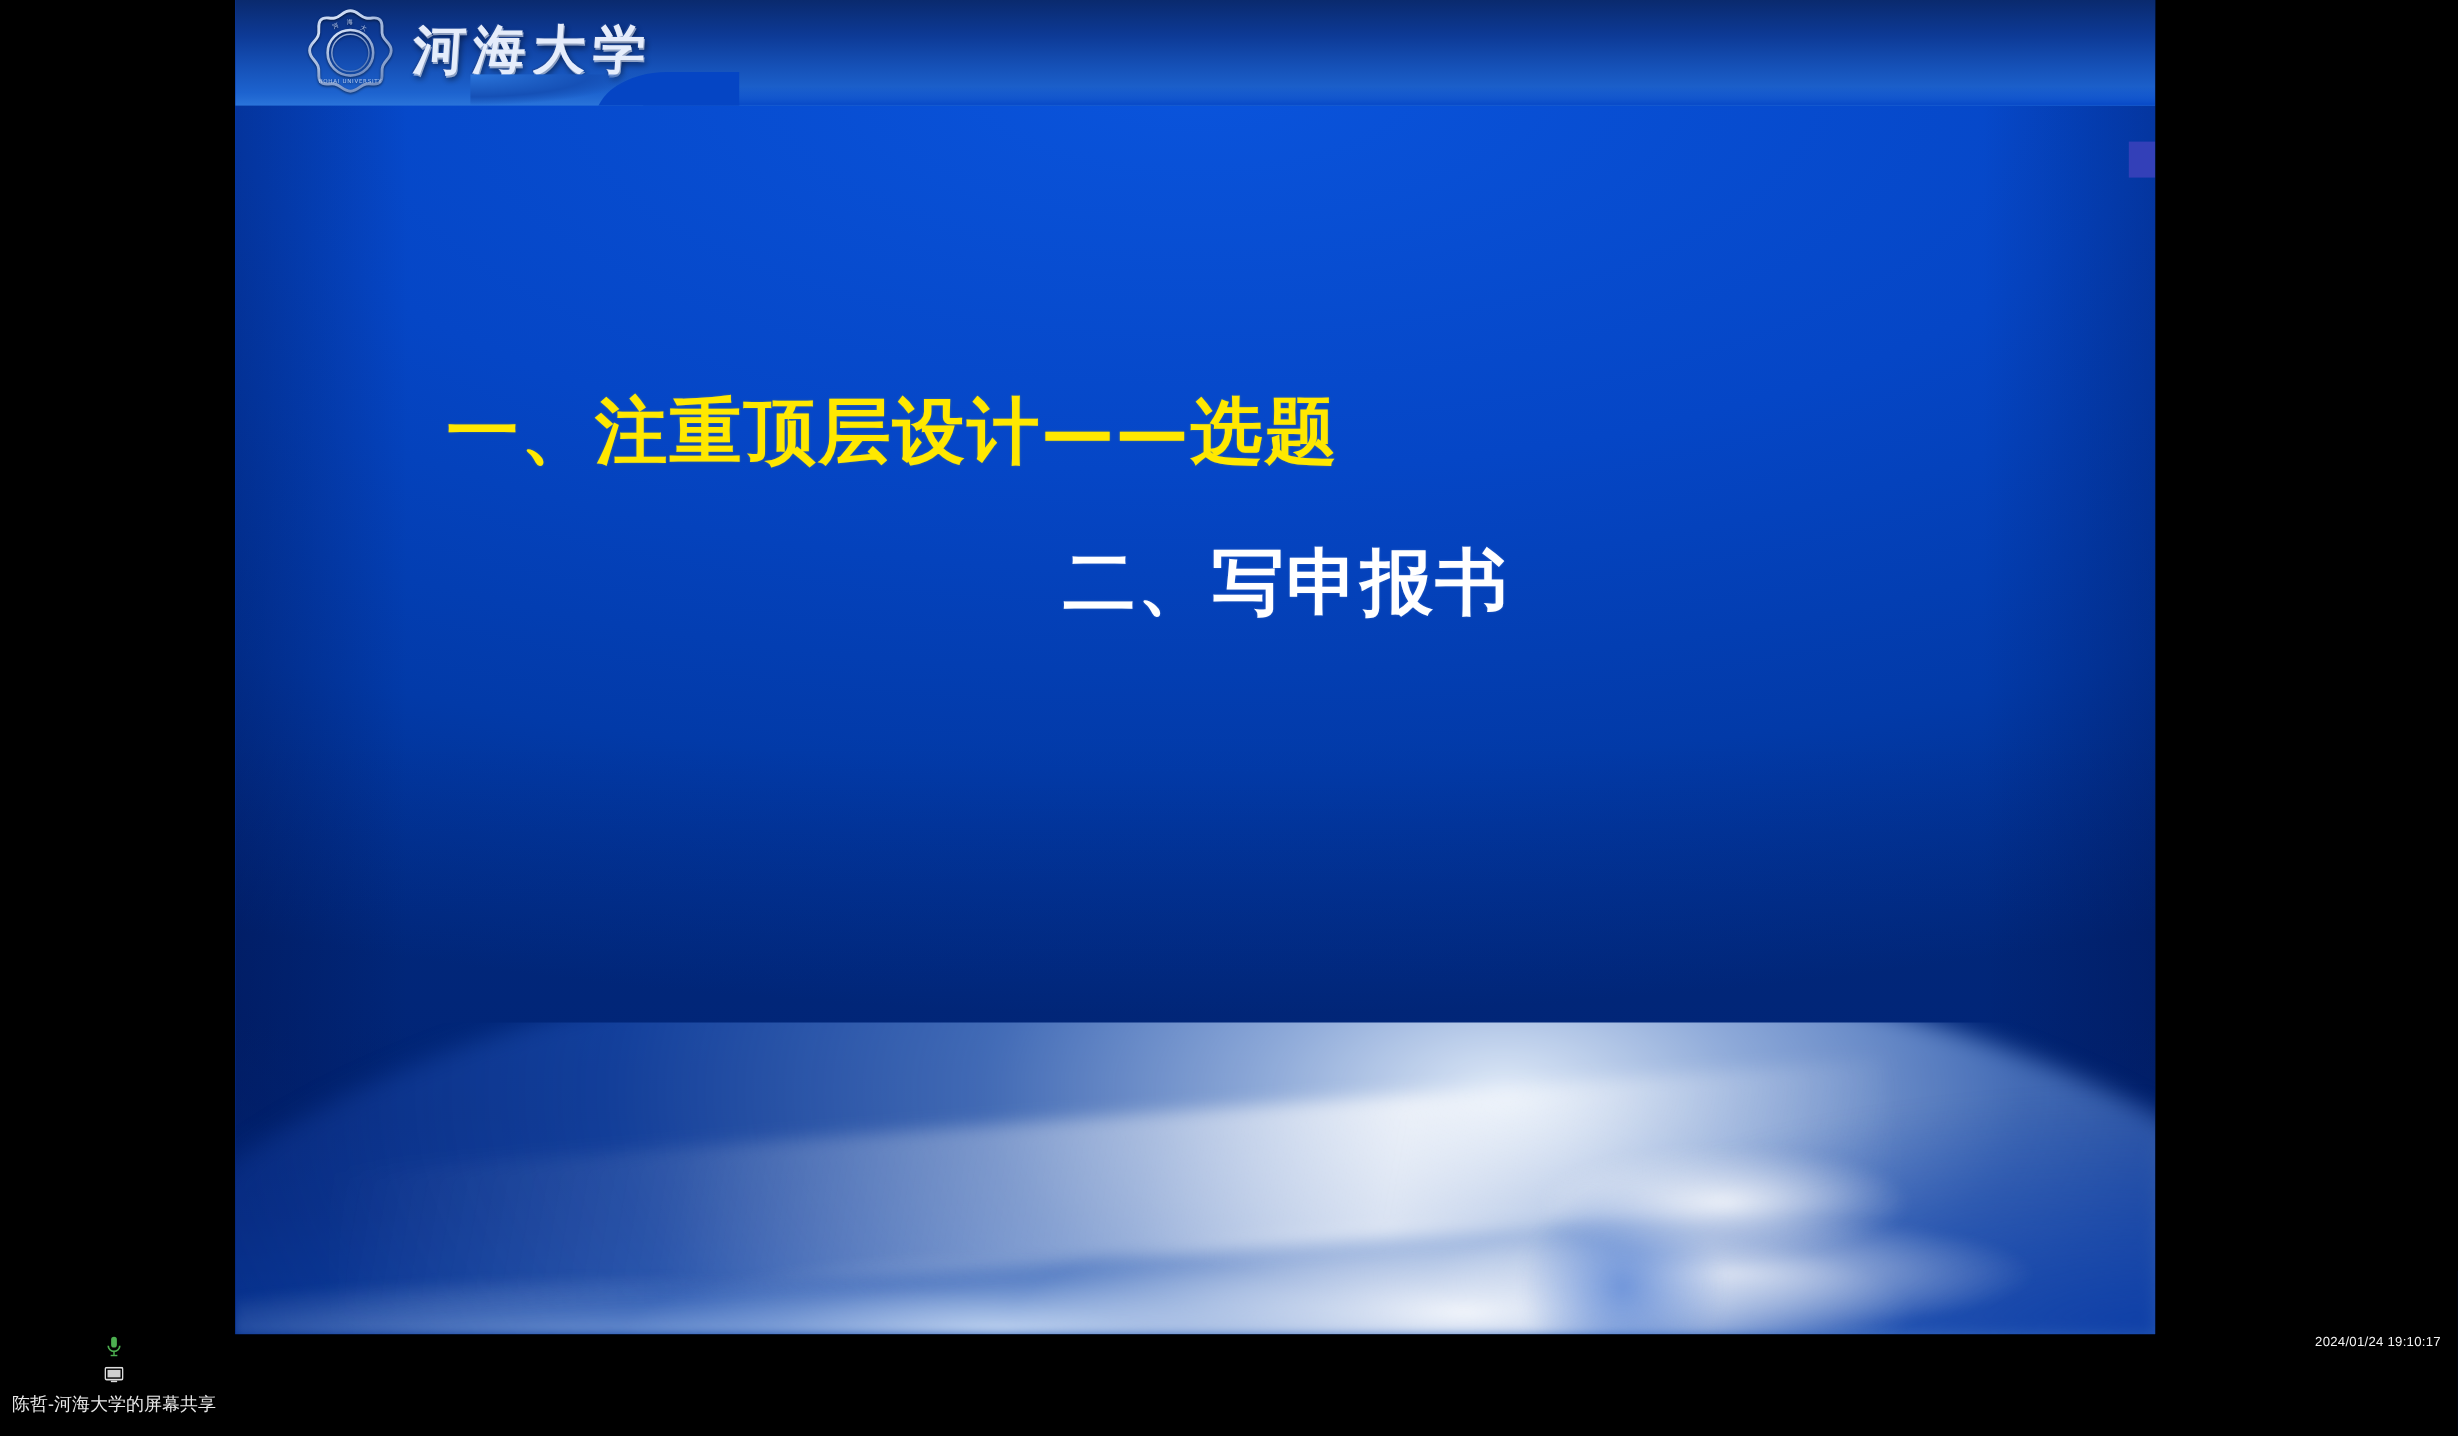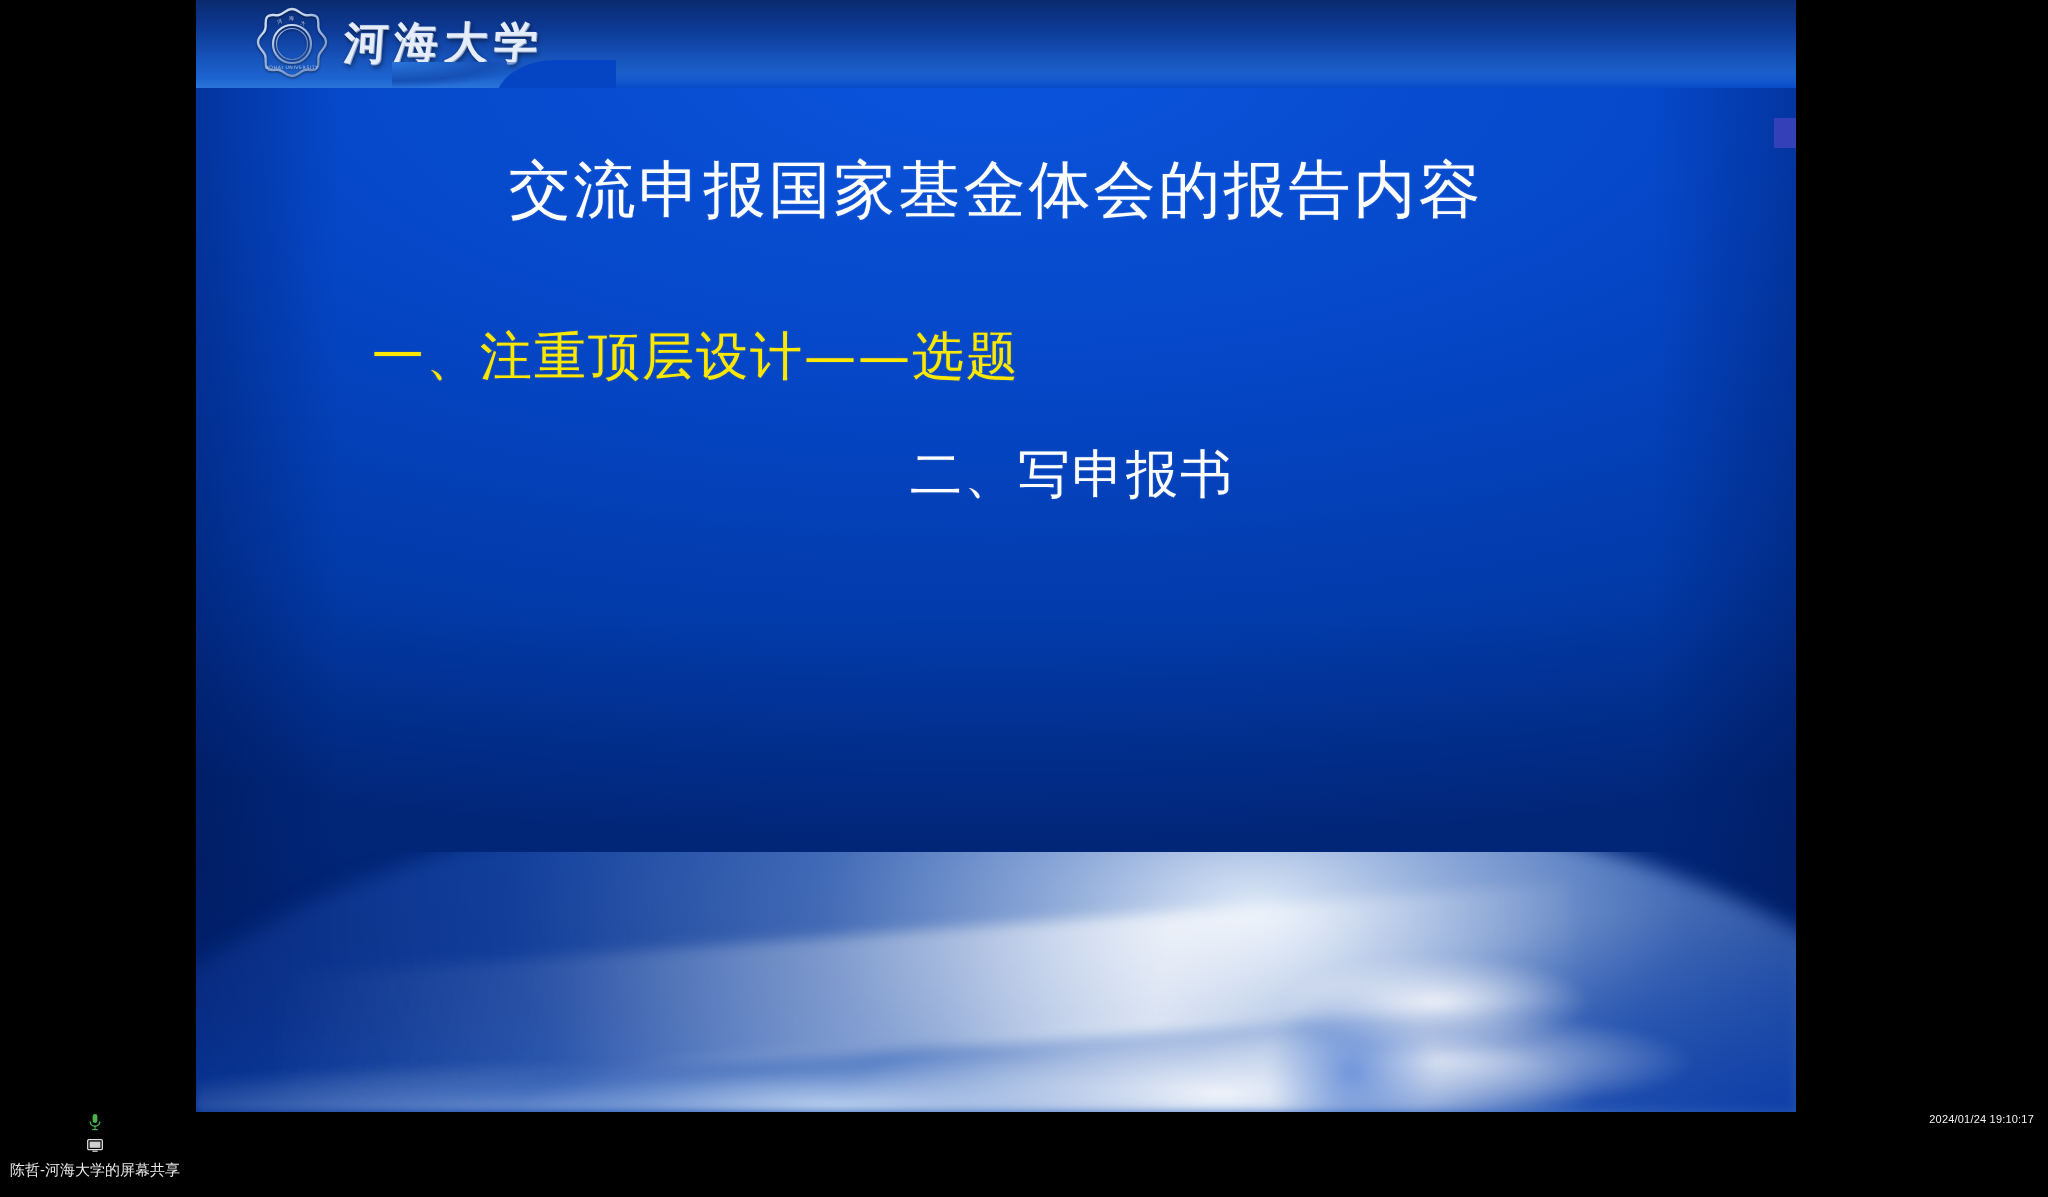--- a/index.html
+++ b/index.html
@@ -138,22 +138,22 @@
   }
 
   
   .bullets {
     position: absolute;
     left: 176px;
     top: 330px;
     width: 1400px;
   }
   .bullet-line {
-    font-size: 52px;
-    font-weight: 400;
+    font-size: 60px;
+    font-weight: 700;
     letter-spacing: 2px;
     line-height: 1;
     margin-bottom: 66px;
     white-space: nowrap;
     font-family: "DejaVu Sans", "Liberation Sans", sans-serif;
   }
   .bullet-line.accent { color: #ffe800; text-shadow: 0 0 2px rgba(255,232,0,0.3); }
   .bullet-line.plain  { color: #ffffff; text-shadow: 0 0 2px rgba(255,255,255,0.22); text-align: center; }
 
   
@@ -321,21 +321,20 @@
           </svg>
         </span>
         <span class="wordmark">河海大学</span>
       </div>
       <div class="header-tail"></div>
     </div>
     <div class="header-shoulder"></div>
 
     <div class="artifact"></div>
 
-    <div class="slide-title">交流申报国家基金体会的报告内容</div>
 
     <div class="bullets">
       <div class="bullet-line accent">一、注重顶层设计——选题</div>
       <div class="bullet-line plain">二、写申报书</div>
     </div>
 
     <div class="earth">
       <div class="sky"></div>
       <div class="limb"></div>
       <div class="ocean"></div>

